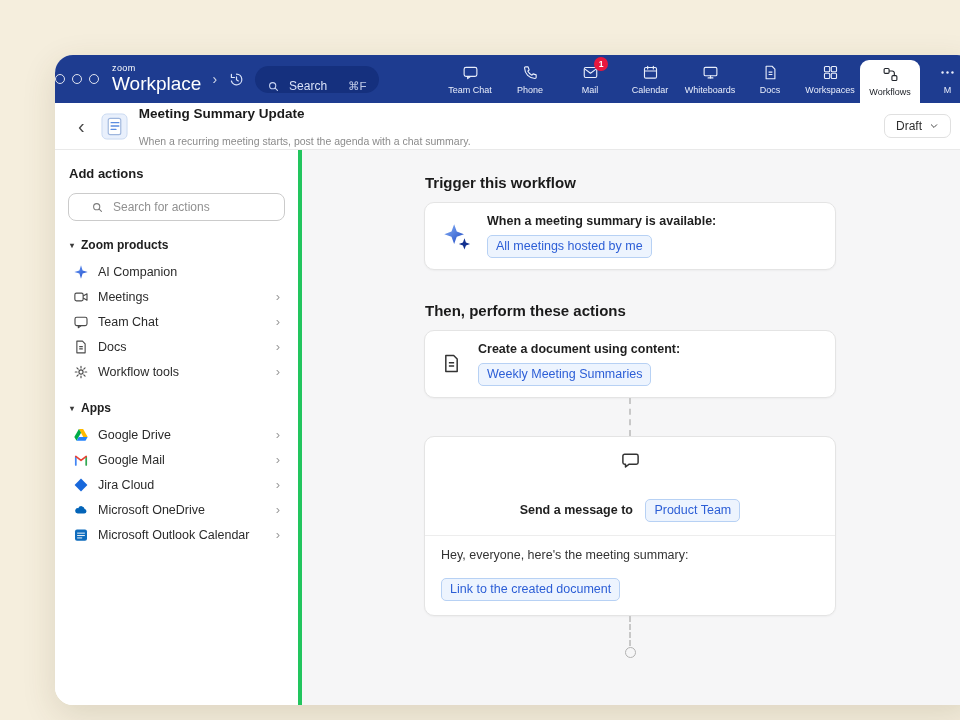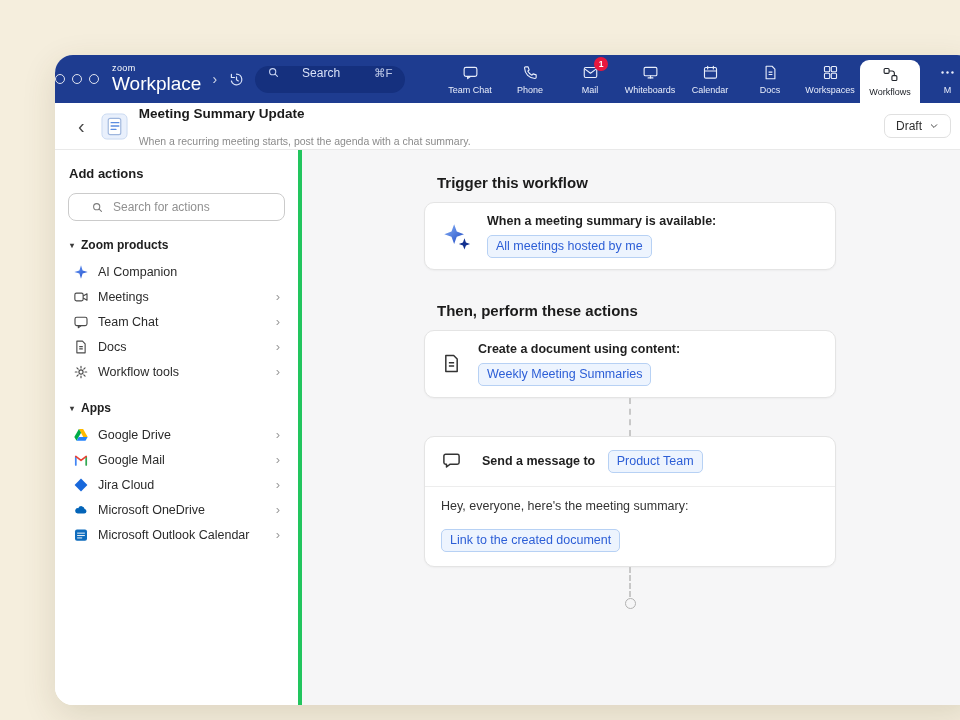--- a/index.html
+++ b/index.html
@@ -21,21 +21,21 @@
   .navbar { flex:0 0 48px; height:48px; background:#1e3c90; display:flex; align-items:stretch; color:#fff; }
   .nav-left { display:flex; align-items:center; padding-left:0; gap:10px; }
   .win-dots { display:flex; gap:7px; margin-right:3px; }
   .win-dot { width:10px; height:10px; border:1.5px solid rgba(255,255,255,.85); border-radius:50%; }
   .logo { line-height:1.05; }
   .logo .top { font-size:9px; letter-spacing:.4px; }
   .logo .bottom { font-size:19px; font-weight:normal; }
   .nav-sep { color:rgba(255,255,255,.8); font-size:14px; margin:0 1px; }
   .history-btn { display:flex; align-items:center; color:#dbe4fa; cursor:pointer; }
   .history-btn svg { width:17px; height:17px; }
-  .search-pill { display:flex; align-items:flex-start; gap:22px; background:#15307e; border-radius:15px; height:27px;
+  .search-pill { display:flex; align-items:flex-end; gap:9px; background:#15307e; border-radius:15px; height:27px;
     padding:0 12px; font-size:12px; color:#d8e1f8; cursor:pointer; }
   .search-pill svg { width:13px; height:13px; }
   .search-pill .shortcut { margin-left:12px; opacity:.85; font-size:11.5px; }
 
   .nav-items { display:flex; margin-left:auto; align-items:stretch; }
   .nav-item { width:60px; display:flex; flex-direction:column; align-items:center; justify-content:center; gap:4px;
     font-size:9px; color:#e9eefb; position:relative; cursor:pointer; }
   .nav-item svg { width:17px; height:17px; }
   .nav-item.active { background:#fff; color:#20242b; border-radius:9px 9px 0 0; margin-top:5px; }
   .nav-item.partial { width:55px; }
@@ -69,33 +69,33 @@
   .tri { font-size:8px; color:#3c3c3c; }
   .sb-item { display:flex; align-items:center; height:25px; padding:0 5px 0 5px; font-size:12.5px; color:#2b2b2b;
     border-radius:6px; cursor:pointer; }
   .sb-item .ic { width:16px; height:16px; margin-right:9px; display:flex; align-items:center; justify-content:center; }
   .sb-item .ic svg { width:16px; height:16px; display:block; }
   .sb-item .chev { margin-left:auto; color:#9b9b9b; font-size:13px; line-height:1; }
 
   
   .canvas { flex:1; background:#f6f6f7; padding:24px 0 0 122px; overflow:hidden; }
   .flow { width:412px; display:flex; flex-direction:column; }
-  .flow-h { font-size:15px; font-weight:bold; color:#1b1b1b; margin:0 0 11px 13px; }
+  .flow-h { font-size:15px; font-weight:bold; color:#1b1b1b; margin:0 0 11px 1px; }
   .flow-h.second { margin-top:32px; }
   .card { background:#fff; border:1px solid #e4e4e4; border-radius:10px; box-shadow:0 1px 2px rgba(0,0,0,.04); }
   .card.trigger, .card.action1 { display:flex; align-items:center; gap:16px; padding:11px 16px; }
   .trigger-icon svg { width:30px; height:30px; display:block; }
   .action-icon svg { width:21px; height:21px; display:block; }
   .card-title { font-size:12.5px; font-weight:bold; color:#1f1f1f; }
   .chip { display:inline-block; font-size:12.5px; color:#2c5ed6; background:#edf4fe; border:1px solid #b7d1f4;
     border-radius:5px; padding:2px 8px; line-height:1.35; cursor:pointer; }
   .t-gap { margin-top:7px; }
   .connector { align-self:center; width:0; border-left:2px dashed #c8c8c8; height:38px; }
   .card.action2 { padding:0; }
-  .a2-top { display:flex; gap:20px; padding:13px 16px; border-bottom:1px solid #ededed; }
+  .a2-top { display:flex; align-items:center; gap:28px; padding:13px 16px; border-bottom:1px solid #ededed;flex-direction:column; }
   .a2-top .chip { margin-left:8px; }
   .a2-body { padding:12px 16px 14px; }
   .a2-text { font-size:12.5px; color:#333; }
   .end-connector { align-self:center; width:0; border-left:2px dashed #c8c8c8; height:30px; }
   .end-circle { align-self:center; width:11px; height:11px; border:1.5px solid #b2b2b2; border-radius:50%; background:#f6f6f7; margin-top:1px; }
 
   svg { flex:0 0 auto; }
 </style>
 </head>
 <body>
@@ -148,33 +148,33 @@
       <div class="nav-item">
         <span class="badge">1</span>
         <svg viewBox="0 0 24 24" fill="none" stroke="currentColor" stroke-width="1.6" stroke-linejoin="round">
           <rect x="3.2" y="5" width="17.6" height="14" rx="2"></rect>
             <path d="M4.2 7.2L12 13l7.8-5.8"></path>
         </svg>
         <span>Mail</span>
       </div>
       <div class="nav-item">
         <svg viewBox="0 0 24 24" fill="none" stroke="currentColor" stroke-width="1.6" stroke-linecap="round">
+          <rect x="3.5" y="5" width="17" height="15" rx="2"></rect>
+            <path d="M3.5 9.8h17"></path>
+            <path d="M8 3.2V7M16 3.2V7"></path>
+        </svg>
+        <span>Calendar</span>
+      </div>
+      <div class="nav-item">
+        <svg viewBox="0 0 24 24" fill="none" stroke="currentColor" stroke-width="1.6" stroke-linecap="round">
           <rect x="3" y="4.8" width="18" height="11.8" rx="1.8"></rect>
             <path d="M12 16.6v3"></path>
             <path d="M8.6 19.6h6.8"></path>
         </svg>
         <span>Whiteboards</span>
-      </div>
-      <div class="nav-item">
-        <svg viewBox="0 0 24 24" fill="none" stroke="currentColor" stroke-width="1.6" stroke-linecap="round">
-          <rect x="3.5" y="5" width="17" height="15" rx="2"></rect>
-            <path d="M3.5 9.8h17"></path>
-            <path d="M8 3.2V7M16 3.2V7"></path>
-        </svg>
-        <span>Calendar</span>
       </div>
       <div class="nav-item">
         <svg viewBox="0 0 24 24" fill="none" stroke="currentColor" stroke-width="1.6" stroke-linejoin="round">
           <path d="M5.8 3.2h8.4l4 4v13.6H5.8z"></path>
             <path d="M9.3 11.4h5.4M9.3 14.8h5.4"></path>
         </svg>
         <span>Docs</span>
       </div>
       <div class="nav-item">
         <svg viewBox="0 0 24 24" fill="none" stroke="currentColor" stroke-width="1.6">

